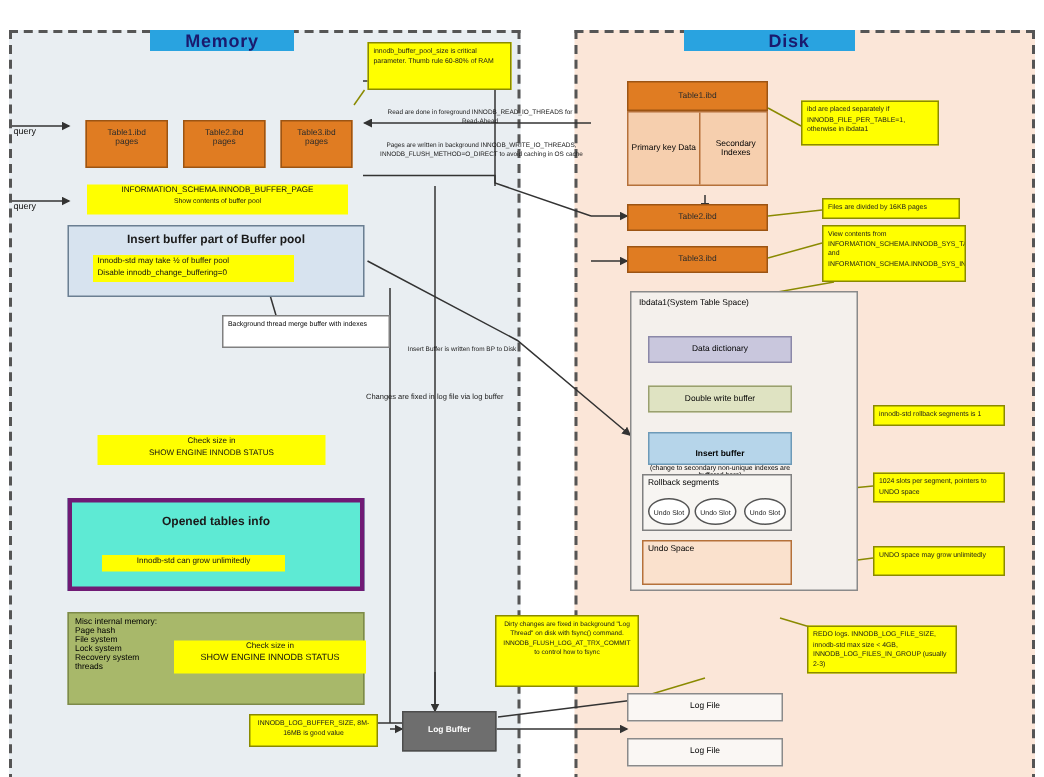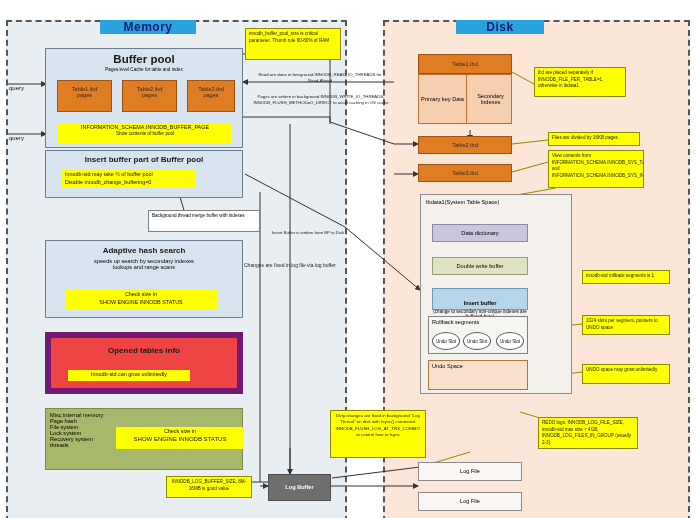--- a/index.html
+++ b/index.html
@@ -7,29 +7,29 @@
   #stage{position:relative;width:696px;height:518px;overflow:hidden;background:#fff;margin-top:12px;}
 
   
   .region{position:absolute;border:2px dashed #555;box-sizing:border-box;}
   #memory-region{left:6px;top:8px;width:341px;height:502px;background:#e9eef2;}
   #disk-region{left:383px;top:8px;width:307px;height:502px;background:#fbe6d8;}
 
   .region-title{position:absolute;background:#29a3e0;color:#1a1a6e;font-weight:bold;
       font-size:12px;text-align:center;letter-spacing:.5px;}
   #memory-title{left:100px;top:8px;width:96px;height:14px;line-height:14px;}
-  #disk-title{left:456px;top:8px;width:88px;height:14px;line-height:14px;}
+  #disk-title{left:456px;top:8px;width:88px;height:14px;line-height:14px;padding-left:26px;}
 
   
   .box{position:absolute;box-sizing:border-box;border:1px solid #7f7f7f;}
   .blue-box{background:#d7e3ef;border:1px solid #6b7f92;}
   .white-box{background:#ffffff;border:1px solid #808080;}
   .orange-box{background:#e07c22;border:1px solid #9c5413;color:#2b2b2b;}
   .orange-lite{background:#f6cfae;border:1px solid #b5713a;}
-  .gold-box{background:#ef4444;border:6px solid #701a75;}
+  .gold-box{background:#5eead4;border:3px solid #701a75;}
   .green-box{background:#a8b86a;border:1px solid #7d8a4a;}
   .grey-box{background:#6e6e6e;border:1px solid #4d4d4d;color:#fff;}
   .lav-box{background:#c9c7dd;border:1px solid #8b88a8;}
   .olive-box{background:#dfe3c2;border:1px solid #9aa06f;}
   .ltblue-box{background:#b6d5ea;border:1px solid #6d9ab8;}
   .peach-box{background:#fae1cd;border:1px solid #b5713a;}
   .plain-box{background:#f4f0ec;border:1px solid #8a8a8a;}
 
   .note{position:absolute;background:#ffff00;border:1px solid #8a8a00;box-sizing:border-box;
       font-size:4.6px;line-height:1.45;color:#1a1a1a;padding:2px 3px;overflow:hidden;}
@@ -117,24 +117,20 @@
       <path d="M520,368 L582,360" stroke="#8a8a00"></path>
       <path d="M470,264 L470,276" marker-end="url(#ah)"></path>
       <path d="M520,400 L560,412" stroke="#8a8a00"></path>
       <path d="M420,455 L470,440" stroke="#8a8a00"></path>
     </g>
   </svg>
 
   <div class="qlabel" style="left:9px;top:73px;">query</div>
   <div class="qlabel" style="left:9px;top:123px;">query</div>
 
-  <div class="box blue-box" id="bufferpool" style="left:45px;top:36px;width:198px;height:100px;">
-    <div class="hdr t-big" style="margin-top:4px;">Buffer pool</div>
-    <div class="ctr t-xs" style="margin-top:2px;">Pages level Cache for table and index</div>
-  </div>
 
   <div class="box orange-box" style="left:57px;top:68px;width:55px;height:32px;">
     <div class="ctr t-sm" style="margin-top:5px;">Table1.ibd</div>
     <div class="ctr t-sm">pages</div>
   </div>
   <div class="box orange-box" style="left:122px;top:68px;width:55px;height:32px;">
     <div class="ctr t-sm" style="margin-top:5px;">Table2.ibd</div>
     <div class="ctr t-sm">pages</div>
   </div>
   <div class="box orange-box" style="left:187px;top:68px;width:48px;height:32px;">
@@ -152,25 +148,20 @@
   </div>
   <div class="note-in" style="left:62px;top:158px;width:134px;height:18px;text-align:left;padding-left:3px;">
     <div>Innodb-std may take ½ of buffer pool</div>
     <div>Disable innodb_change_buffering=0</div>
   </div>
 
   <div class="box white-box" style="left:148px;top:198px;width:112px;height:22px;">
     <div class="t-xs anno-l" style="position:static;padding:2px 3px;">Background thread merge buffer with indexes</div>
   </div>
 
-  <div class="box blue-box" style="left:45px;top:228px;width:198px;height:78px;">
-    <div class="hdr t-mid" style="margin-top:5px;">Adaptive hash search</div>
-    <div class="ctr t-sm" style="margin-top:3px;">speeds up search by secondary indexes</div>
-    <div class="ctr t-sm">lookups and range scans</div>
-  </div>
   <div class="note-in" style="left:65px;top:278px;width:152px;height:20px;">
     <div>Check size in</div>
     <div>SHOW ENGINE INNODB STATUS</div>
   </div>
 
   <div class="box gold-box" style="left:45px;top:320px;width:198px;height:62px;">
     <div class="hdr t-mid" style="margin-top:8px;">Opened tables info</div>
   </div>
   <div class="note-in" style="left:68px;top:358px;width:122px;height:11px;">
     <div>Innodb-std can grow unlimitedly</div>

